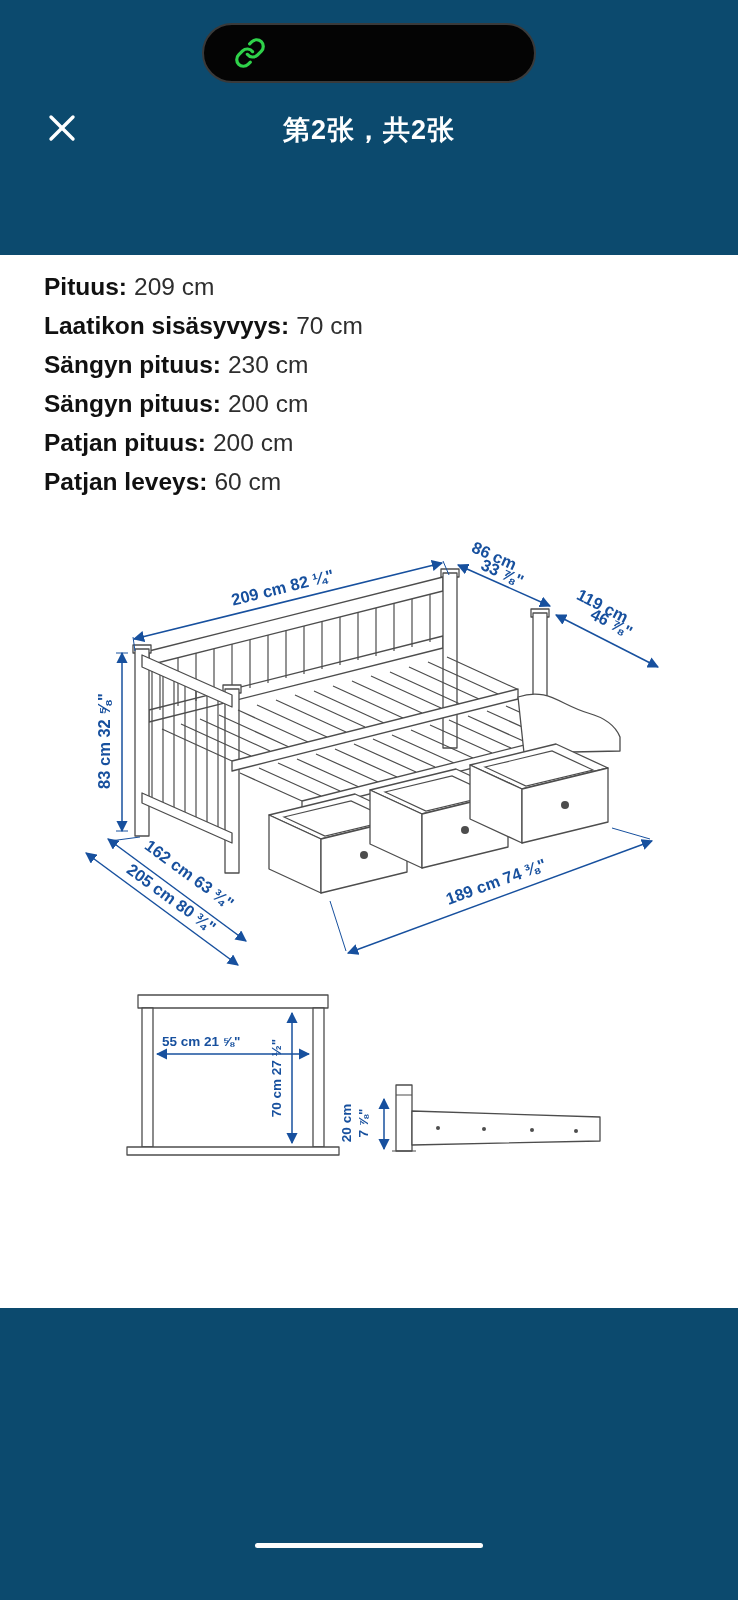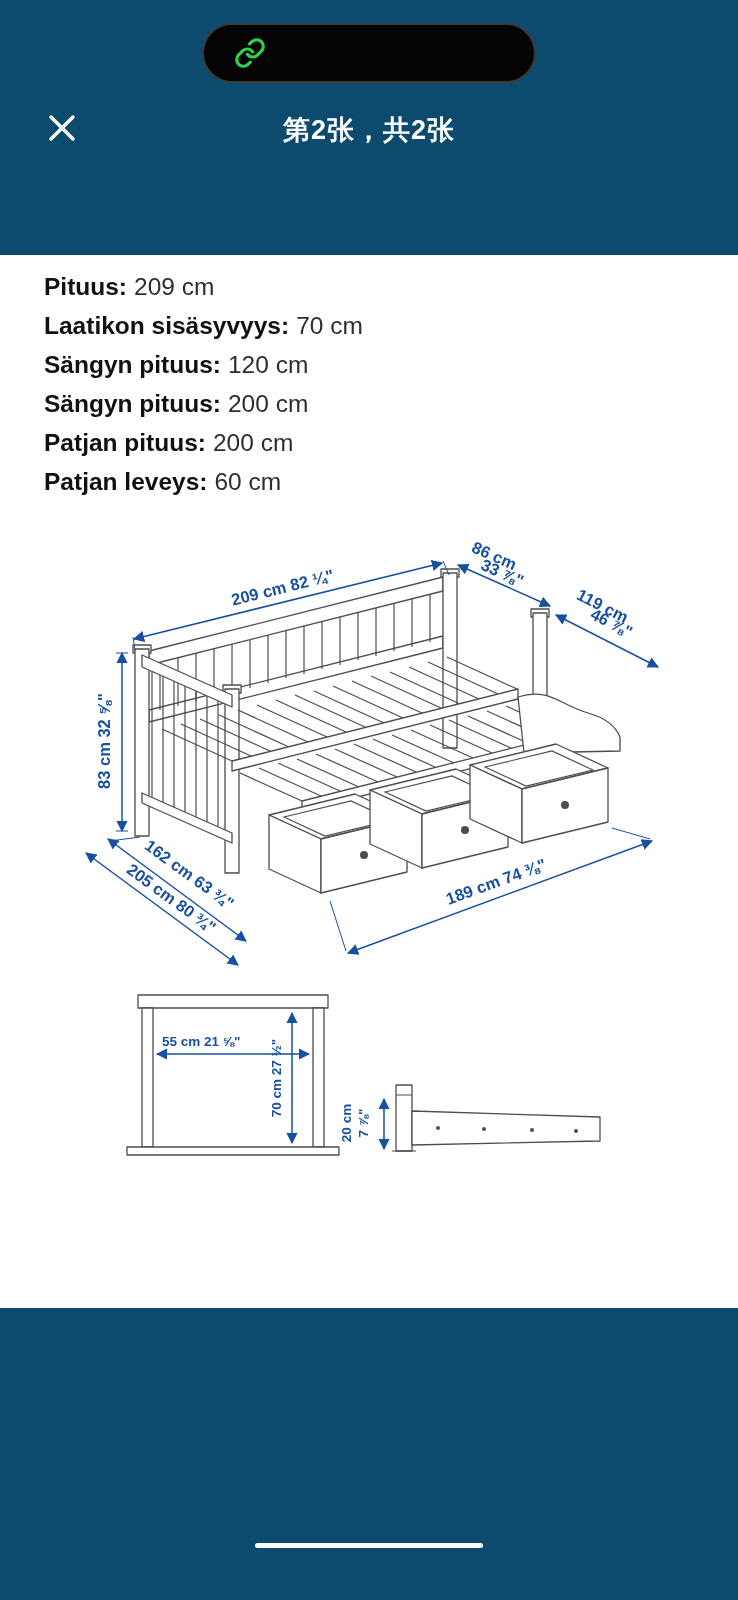--- a/index.html
+++ b/index.html
@@ -57,21 +57,21 @@
       <line x1="28" y1="6" x2="6" y2="28" stroke="#fff" stroke-width="3.4" stroke-linecap="round"></line>
     </svg>
   </button>
   <div class="viewer-title">第2张，共2张</div>
 
   <div class="card">
 
     <div class="specs">
       <div class="spec-row"><span class="spec-label">Pituus:</span><span class="spec-value">209 cm</span></div>
       <div class="spec-row"><span class="spec-label">Laatikon sisäsyvyys:</span><span class="spec-value">70 cm</span></div>
-      <div class="spec-row"><span class="spec-label">Sängyn pituus:</span><span class="spec-value">120 cm</span></div>
+      <div class="spec-row"><span class="spec-label">Sängyn pituus:</span><span class="spec-value">230 cm</span></div>
       <div class="spec-row"><span class="spec-label">Sängyn pituus:</span><span class="spec-value">200 cm</span></div>
       <div class="spec-row"><span class="spec-label">Patjan pituus:</span><span class="spec-value">200 cm</span></div>
       <div class="spec-row"><span class="spec-label">Patjan leveys:</span><span class="spec-value">60 cm</span></div>
     </div>
 
     <svg class="diagram" width="738" height="676" viewBox="0 0 738 676">
       <defs>
         <marker id="arr" viewBox="0 0 10 10" refX="9" refY="5" markerWidth="7.5" markerHeight="7.5" orient="auto-start-reverse">
           <path d="M0,0 L10,5 L0,10 z" fill="#17509E"></path>
         </marker>

